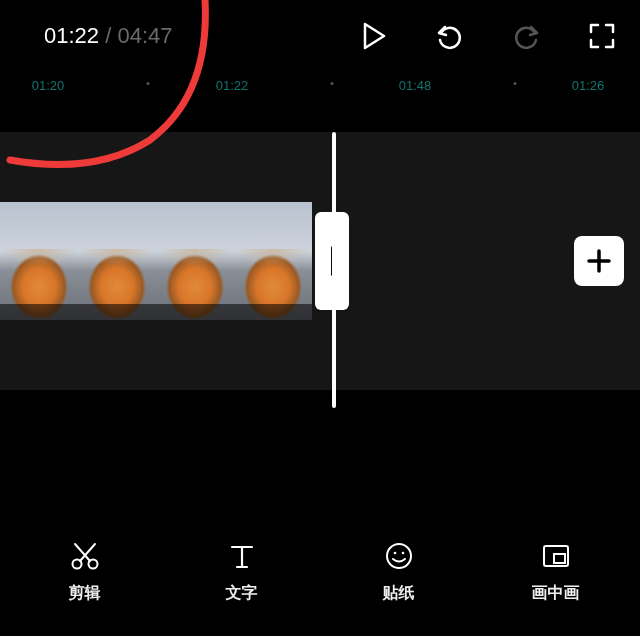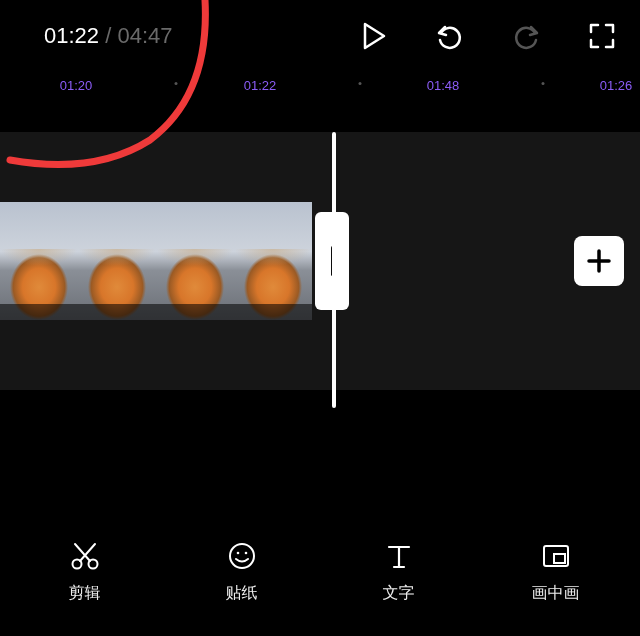--- a/index.html
+++ b/index.html
@@ -40,22 +40,21 @@
     justify-content: center;
     color: #fff;
   }
   .header-btn.disabled svg { stroke: #555; fill: #555; }
   .header-btn.disabled path { stroke: #555; }
 
   .ruler {
     height: 34px;
     position: relative;
     font-size: 14px;
-    color: #8b5cf6;
-    margin-left: 28px;
+    color: #0f766e;
   }
   .ruler-mark {
     position: absolute;
     top: 6px;
     transform: translateX(-50%);
     font-size: 13px;
   }
   .ruler-dot {
     position: absolute;
     top: 10px;
@@ -169,20 +168,21 @@
   .bottom-tools {
     position: absolute;
     bottom: 0;
     left: 0;
     right: 0;
     height: 110px;
     display: flex;
     justify-content: space-around;
     align-items: center;
     padding: 0 6px 20px;
+    font-weight: bold;
   }
   .tool-item {
     display: flex;
     flex-direction: column;
     align-items: center;
     gap: 10px;
     width: 90px;
   }
   .tool-icon {
     width: 34px;
@@ -278,35 +278,35 @@
           <circle cx="8" cy="24" r="4.5" fill="none" stroke="#fff" stroke-width="2"></circle>
           <circle cx="24" cy="24" r="4.5" fill="none" stroke="#fff" stroke-width="2"></circle>
           <path d="M11 21 L26 4 M21 21 L6 4" stroke="#fff" stroke-width="2" stroke-linecap="round"></path>
         </svg>
     </div>
     <span class="tool-label">剪辑</span>
   </div>
   <div class="tool-item">
     <div class="tool-icon">
       <svg width="32" height="32" viewBox="0 0 32 32">
+          <path d="M6 7 H26 M16 7 V27 M11 27 H21" stroke="#fff" stroke-width="2.2" stroke-linecap="round" fill="none"></path>
+        </svg>
+    </div>
+    <span class="tool-label">文字</span>
+  </div>
+  <div class="tool-item">
+    <div class="tool-icon">
+      <svg width="32" height="32" viewBox="0 0 32 32">
           <circle cx="16" cy="16" r="12" fill="none" stroke="#fff" stroke-width="2"></circle>
           <path d="M10 19 Q16 24 22 19" fill="none" stroke="#fff" stroke-width="2" stroke-linecap="round"></path>
           <circle cx="12" cy="13" r="1.3" fill="#fff"></circle>
           <circle cx="20" cy="13" r="1.3" fill="#fff"></circle>
         </svg>
     </div>
     <span class="tool-label">贴纸</span>
-  </div>
-  <div class="tool-item">
-    <div class="tool-icon">
-      <svg width="32" height="32" viewBox="0 0 32 32">
-          <path d="M6 7 H26 M16 7 V27 M11 27 H21" stroke="#fff" stroke-width="2.2" stroke-linecap="round" fill="none"></path>
-        </svg>
-    </div>
-    <span class="tool-label">文字</span>
   </div>
   <div class="tool-item">
     <div class="tool-icon">
       <svg width="32" height="32" viewBox="0 0 32 32">
           <rect x="4" y="6" width="24" height="20" rx="2" fill="none" stroke="#fff" stroke-width="2"></rect>
           <rect x="14" y="14" width="11" height="9" fill="none" stroke="#fff" stroke-width="2"></rect>
         </svg>
     </div>
     <span class="tool-label">画中画</span>
   </div>

